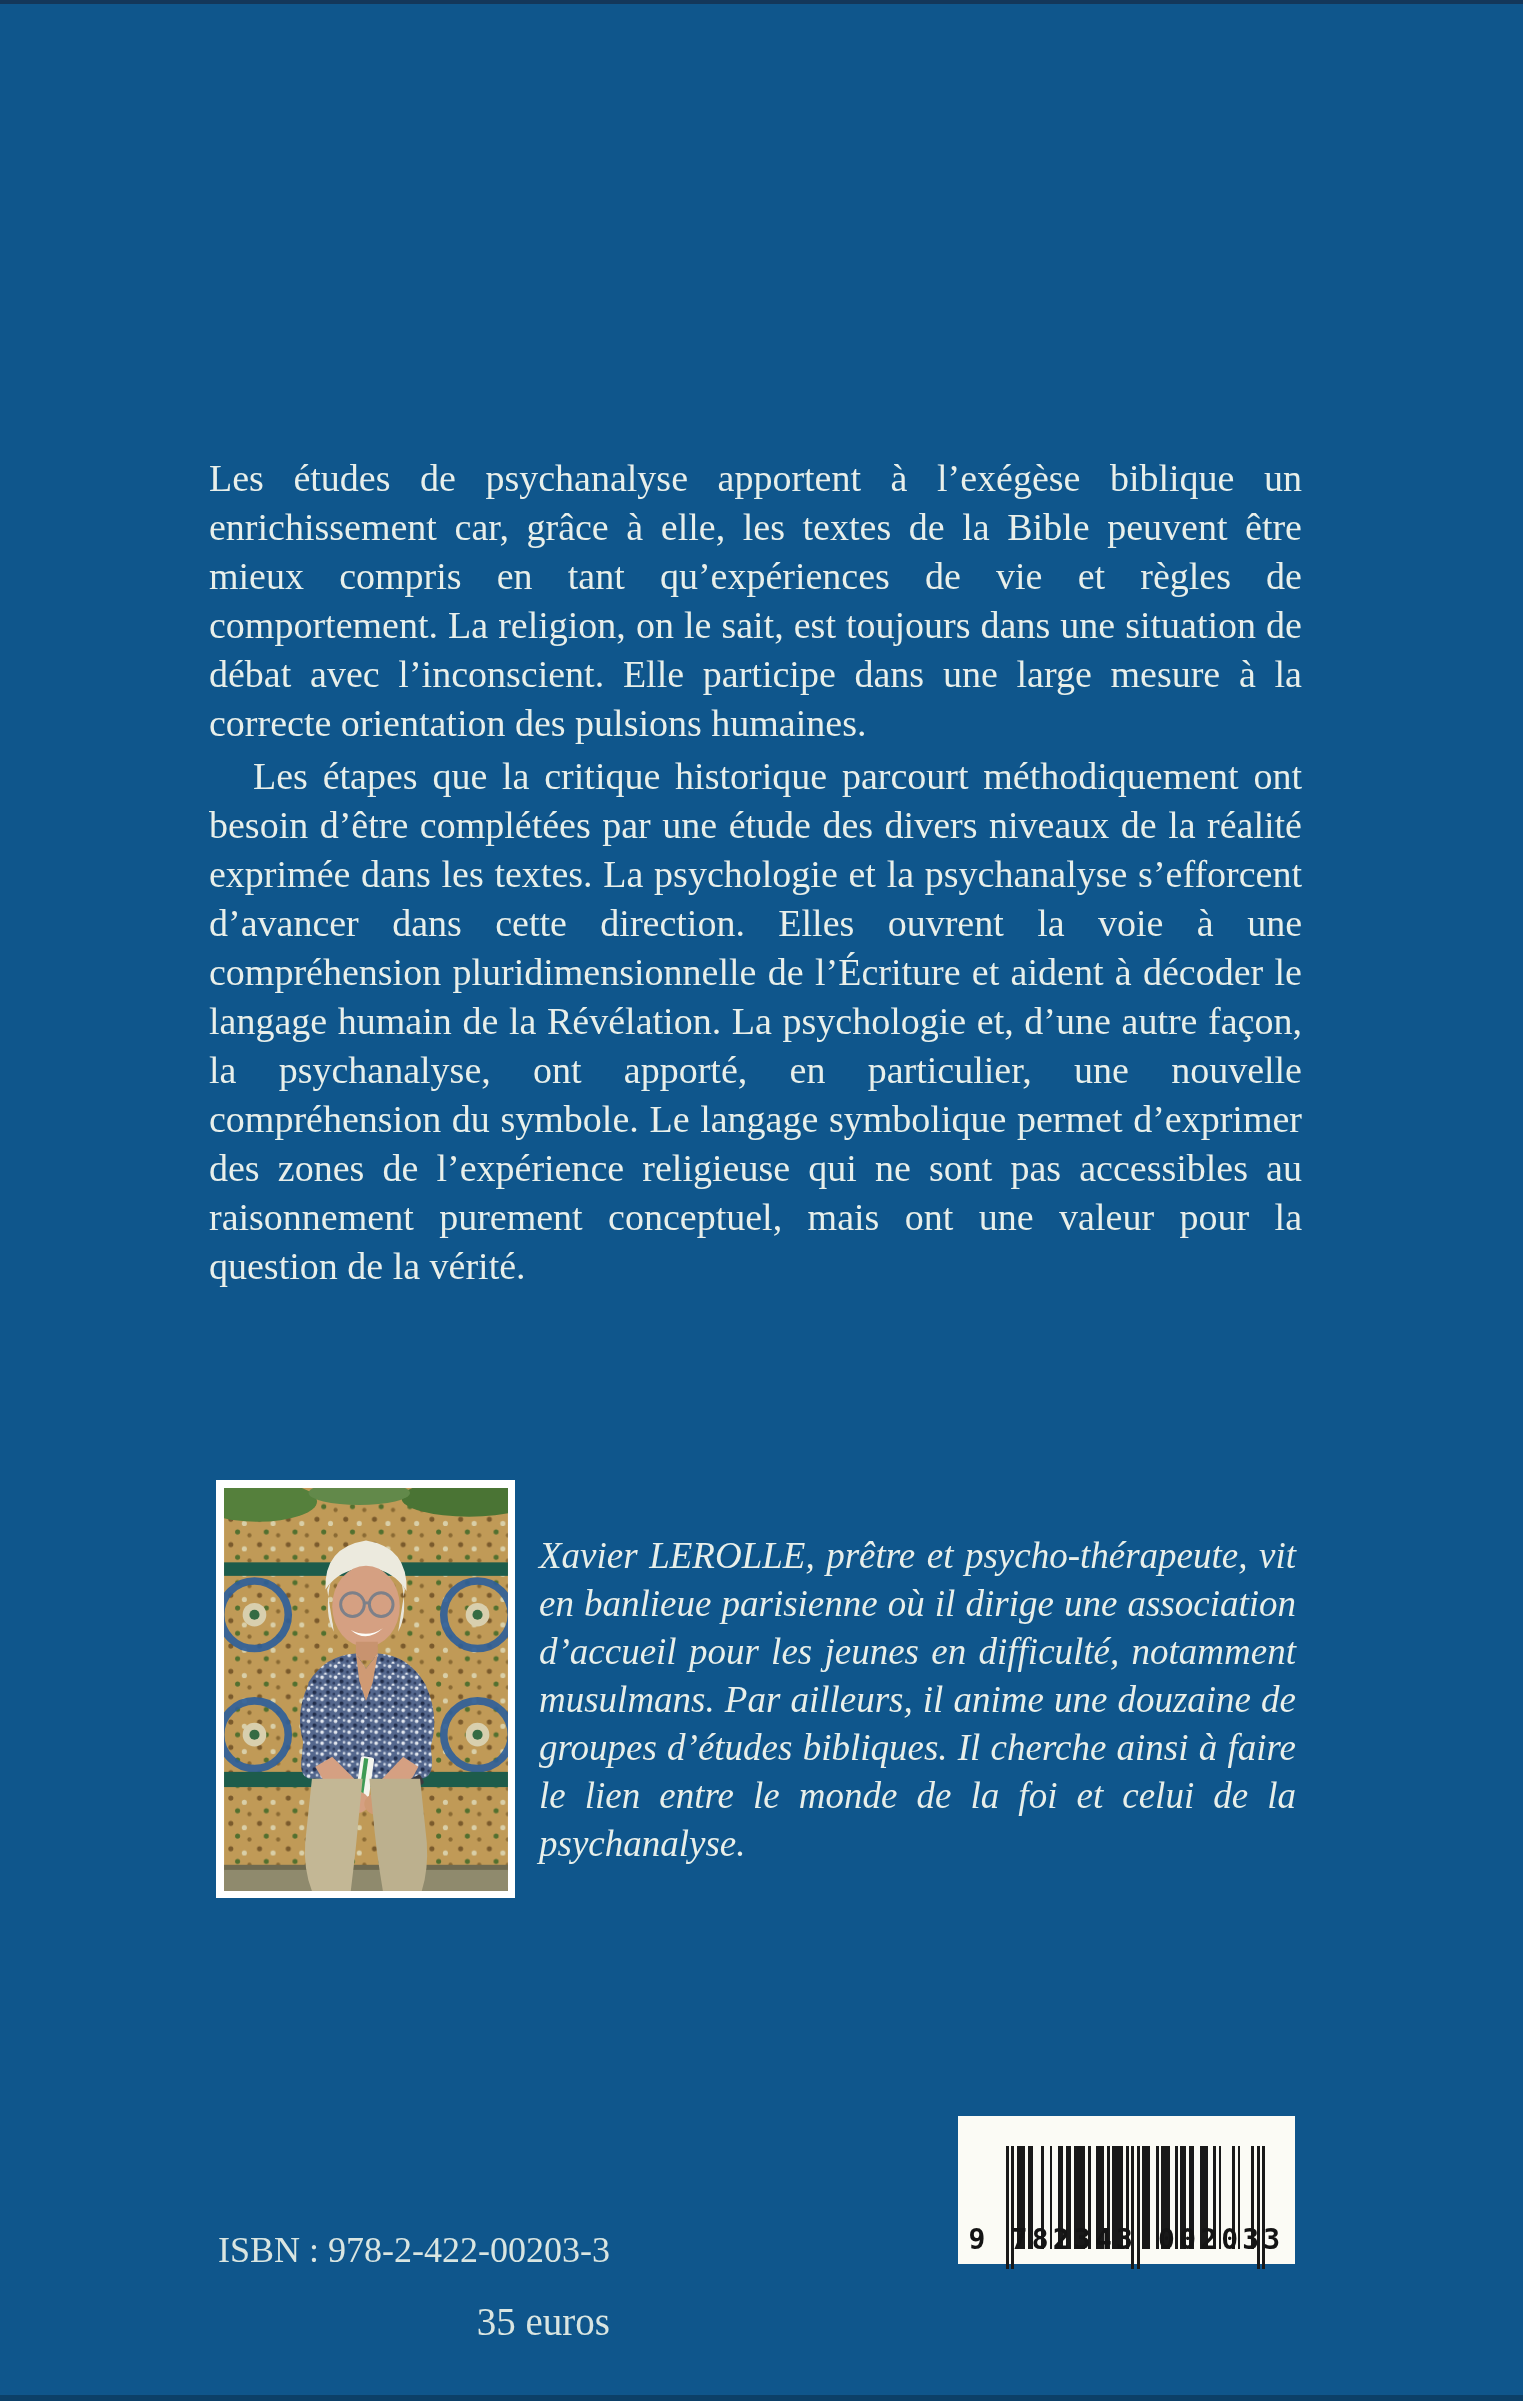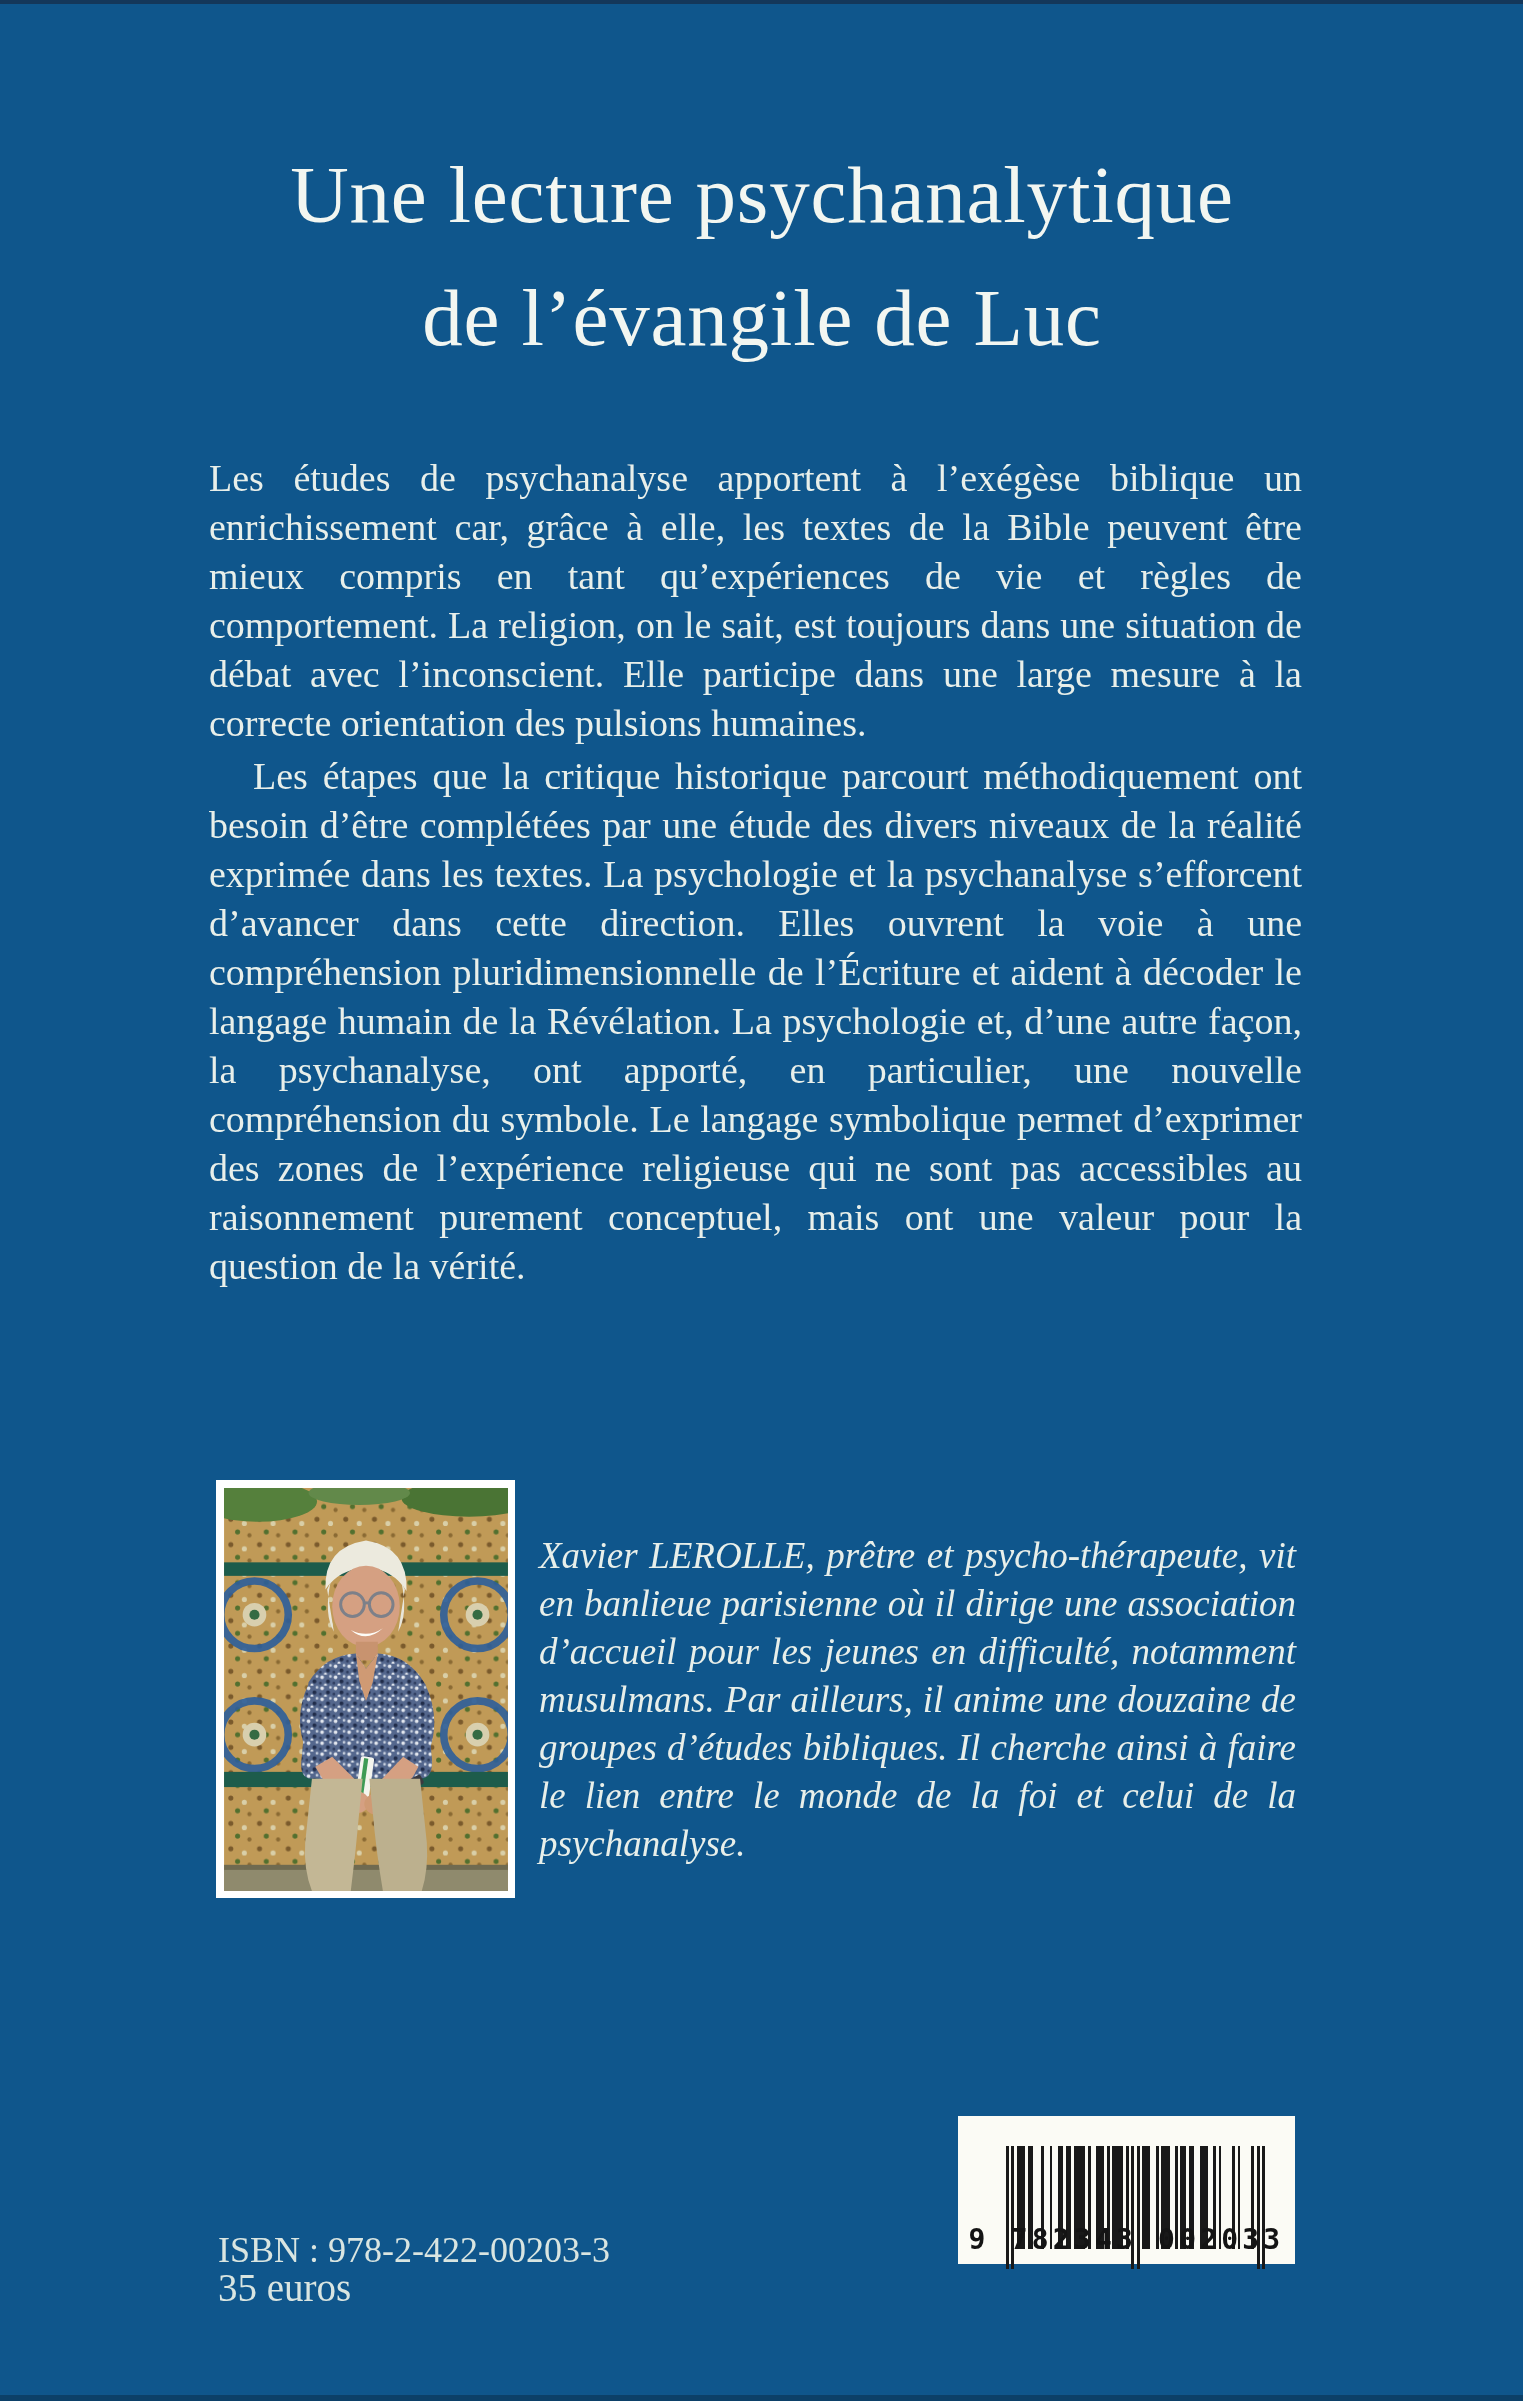--- a/index.html
+++ b/index.html
@@ -41,21 +41,21 @@
     color:#E8EFEA;font-size:37px;line-height:48px;
     font-style:italic;text-align:justify;
   }
   .bio .author-name{font-weight:normal;}
 
   .footer-left{
     position:absolute;left:218px;top:2232px;
     color:#D9E5E1;
   }
   .isbn-line{font-size:36px;line-height:36px;}
-  .price-line{font-size:39px;line-height:39px;}
+  .price-line{font-size:39px;line-height:39px;margin-top:34px;text-align:right;}
 
   .barcode{
     position:absolute;left:958px;top:2116px;
     width:337px;height:148px;background:#FBFBF5;
   }
   .barcode svg{
     position:absolute;left:48px;top:30px;width:259px;height:123px;
   }
   .barcode .digits{
     position:absolute;left:0;right:0;bottom:8.5px;
@@ -65,24 +65,20 @@
     letter-spacing:4.2px;white-space:pre;
   }
 </style>
 </head>
 <body>
 
 <div class="cover">
 
   <div class="edge top"></div>
 
-  <h1 class="title">
-    <div>Une lecture psychanalytique</div>
-    <div>de l’évangile de Luc</div>
-  </h1>
 
   <div class="synopsis">
     <p>Les études de psychanalyse apportent à l’exégèse biblique un enrichissement car, grâce à elle, les textes de la Bible peuvent être mieux compris en tant qu’expériences de vie et règles de comportement. La religion, on le sait, est toujours dans une situation de débat avec l’inconscient. Elle participe dans une large mesure à la correcte orientation des pulsions humaines.</p>
     <p>Les étapes que la critique historique parcourt méthodiquement ont besoin d’être complétées par une étude des divers niveaux de la réalité exprimée dans les textes. La psychologie et la psychanalyse s’efforcent d’avancer dans cette direction. Elles ouvrent la voie à une compréhension pluridimensionnelle de l’Écriture et aident à décoder le langage humain de la Révélation. La psychologie et, d’une autre façon, la psychanalyse, ont apporté, en particulier, une nouvelle compréhension du symbole. Le langage symbolique permet d’exprimer des zones de l’expérience religieuse qui ne sont pas accessibles au raisonnement purement conceptuel, mais ont une valeur pour la question de la vérité.</p>
   </div>
 
   <div class="author-photo">
     <svg viewBox="0 0 336 477">
       <defs>
         <pattern id="shirtp" width="16" height="13" patternUnits="userSpaceOnUse">

